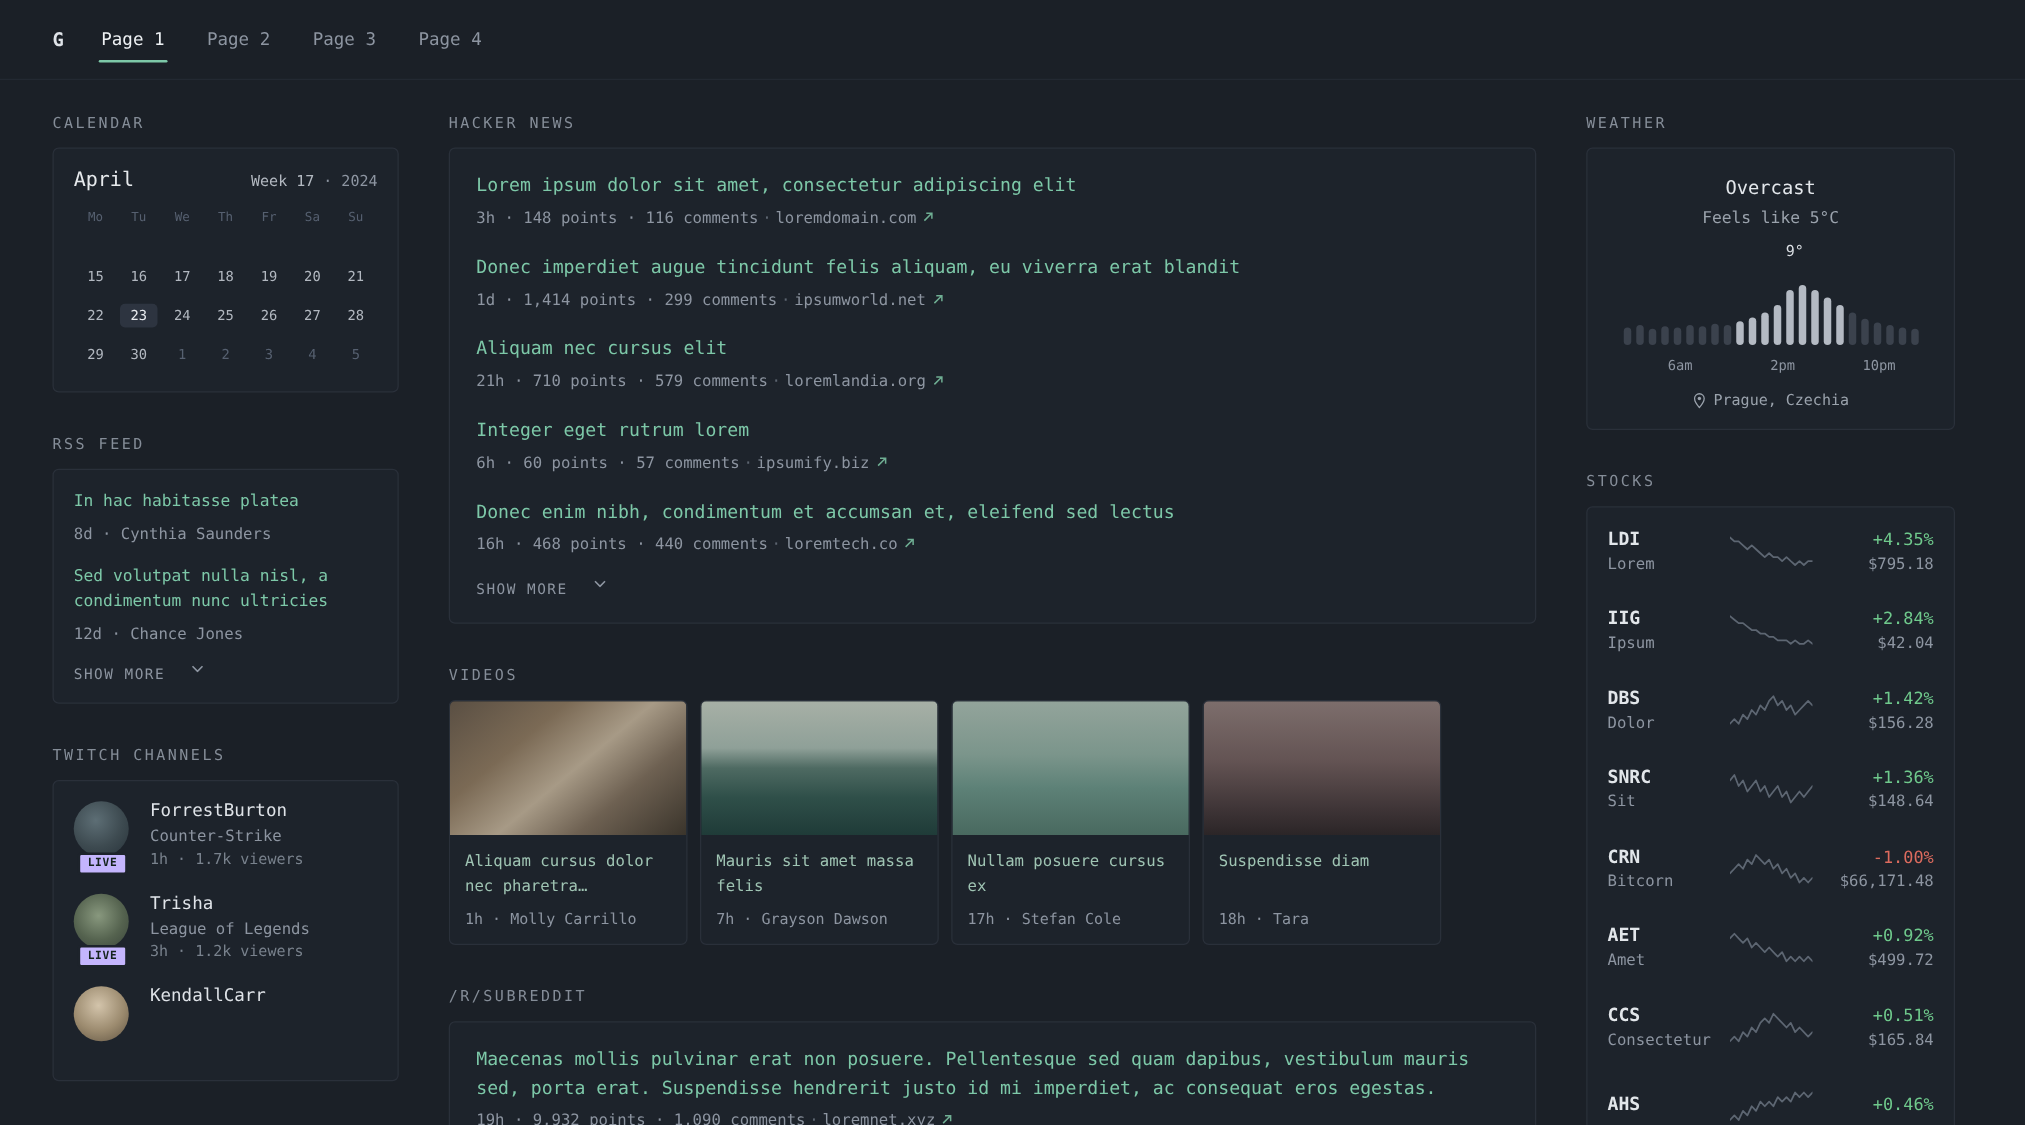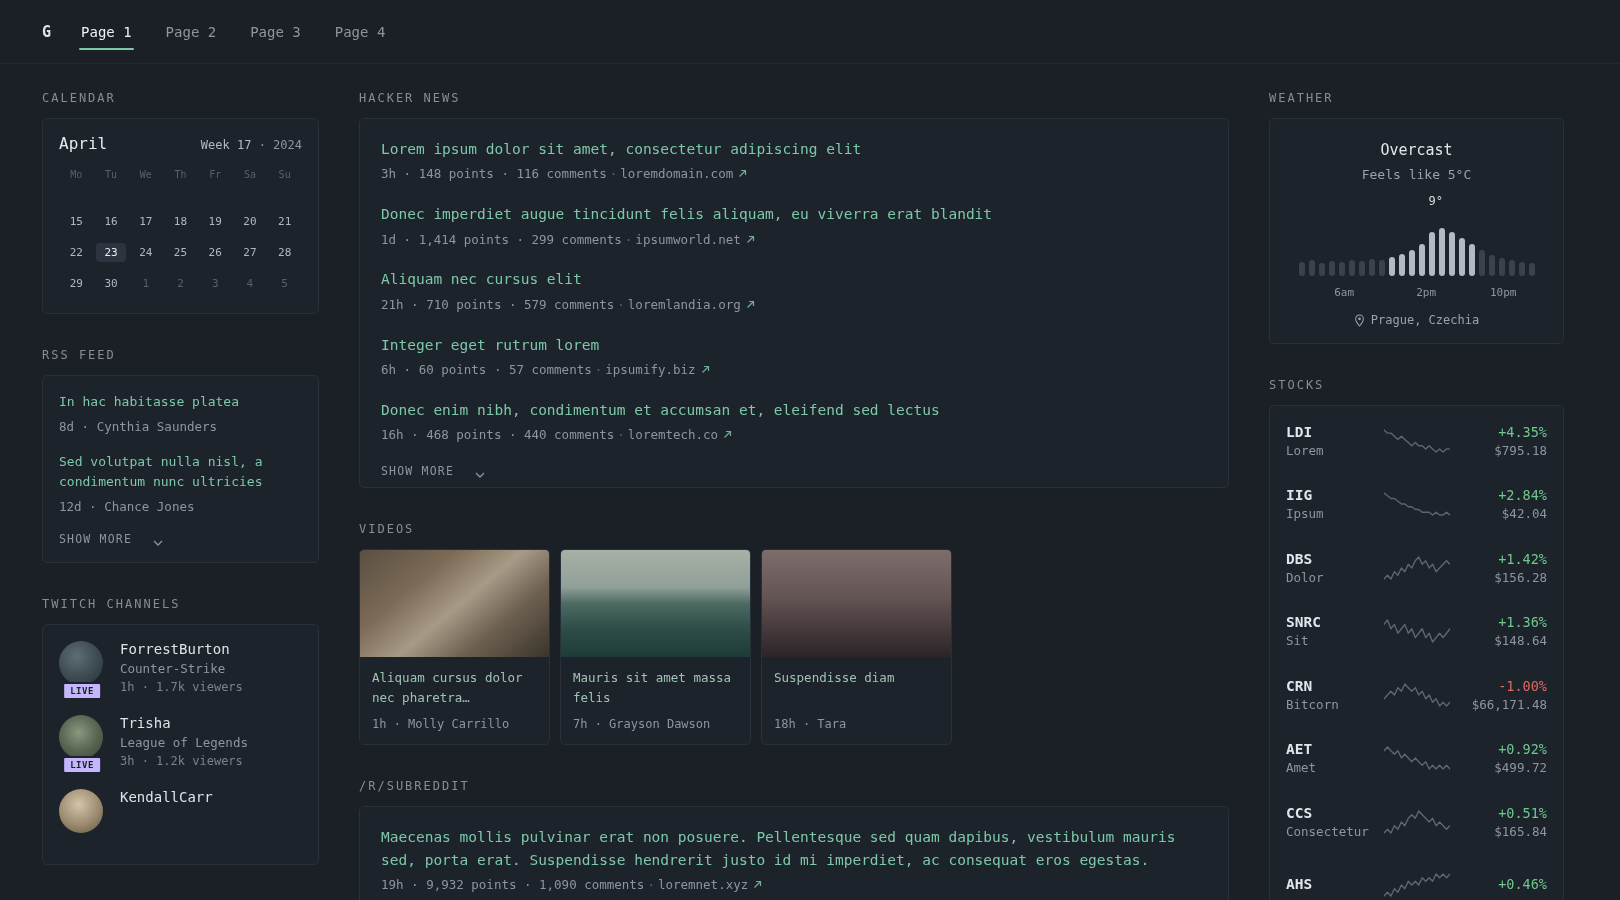--- a/index.html
+++ b/index.html
@@ -48,21 +48,21 @@
   .widget{margin-bottom:34px;}
   .widget-title{
     font-size:12px;letter-spacing:2px;color:#858d98;margin-bottom:13px;
   }
   .card{
     background:var(--card);border:1px solid var(--border);border-radius:5px;
   }
   .meta{font-size:12.5px;color:var(--muted);margin-top:5px;line-height:1.5;}
   .sep{color:var(--faint);margin:0 3px;}
   .show-more{
-    display:flex;align-items:flex-end;gap:21px;background:none;border:none;cursor:pointer;
+    display:flex;align-items:flex-start;gap:21px;background:none;border:none;cursor:pointer;
     font:inherit;font-size:11.5px;letter-spacing:1.2px;color:var(--muted);margin-top:6px;
   }
   .chev svg{display:block;}
   .ext-arrow{color:#6fae93;margin-left:5px;}
   .ext-arrow svg{display:inline-block;vertical-align:baseline;}
   a{text-decoration:none;cursor:pointer;}
   
   .cal-card{padding:15px 16px 14px;}
   .cal-head{display:flex;justify-content:space-between;align-items:baseline;}
   .cal-month{font-size:16px;color:#e6e9ec;}
@@ -87,21 +87,21 @@
   .tw-live{
     position:absolute;left:50%;bottom:-6px;transform:translateX(-50%);
     background:#c4b5fd;color:#14231c;font-size:9px;font-weight:bold;letter-spacing:.5px;
     padding:2px 6px;border-radius:3px;border:2px solid var(--card);
   }
   .tw-live:empty{display:none;}
   .tw-name{font-size:14px;color:#dfe3e8;}
   .tw-game{font-size:12.5px;color:var(--muted);margin-top:4px;}
   .tw-meta{font-size:12px;color:#79828d;margin-top:4px;}
   
-  .feed-card{padding:19px 21px 9px;}
+  .feed-card{padding:19px 21px 20px;}
   .feed-item{margin-bottom:19px;}
   .feed-title{display:block;font-size:14.5px;line-height:1.55;color:var(--accent);}
   .domain{color:var(--muted);}
   
   .videos-row{display:flex;gap:10px;overflow:hidden;}
   .video-card{
     flex:0 0 191px;background:var(--card);border:1px solid var(--border);
     border-radius:5px;overflow:hidden;cursor:pointer;
   }
   .video-thumb{height:107px;background:#3a434c;}
@@ -422,20 +422,27 @@
           </div>
 
           <div class="video-card">
             <div class="video-thumb" style="background: linear-gradient(rgb(167, 176, 166) 0%, rgb(143, 160, 152) 35%, rgb(78, 106, 98) 50%, rgb(47, 79, 73) 72%, rgb(31, 59, 56) 100%);"></div>
             <div class="video-body">
               <a class="video-title">Mauris sit amet massa felis</a>
               <div class="video-meta">7h · Grayson Dawson</div>
             </div>
           </div>
 
+          <div class="video-card">
+            <div class="video-thumb" style="background: linear-gradient(rgb(147, 164, 155) 0%, rgb(123, 149, 139) 40%, rgb(93, 129, 119) 65%, rgb(73, 105, 95) 100%);"></div>
+            <div class="video-body">
+              <a class="video-title">Nullam posuere cursus ex</a>
+              <div class="video-meta">17h · Stefan Cole</div>
+            </div>
+          </div>
 
           <div class="video-card">
             <div class="video-thumb" style="background: linear-gradient(rgb(125, 110, 108) 0%, rgb(99, 83, 83) 45%, rgb(63, 53, 55) 80%, rgb(43, 37, 39) 100%);"></div>
             <div class="video-body">
               <a class="video-title">Suspendisse diam</a>
               <div class="video-meta">18h · Tara</div>
             </div>
           </div>
         </div>
     </section>

